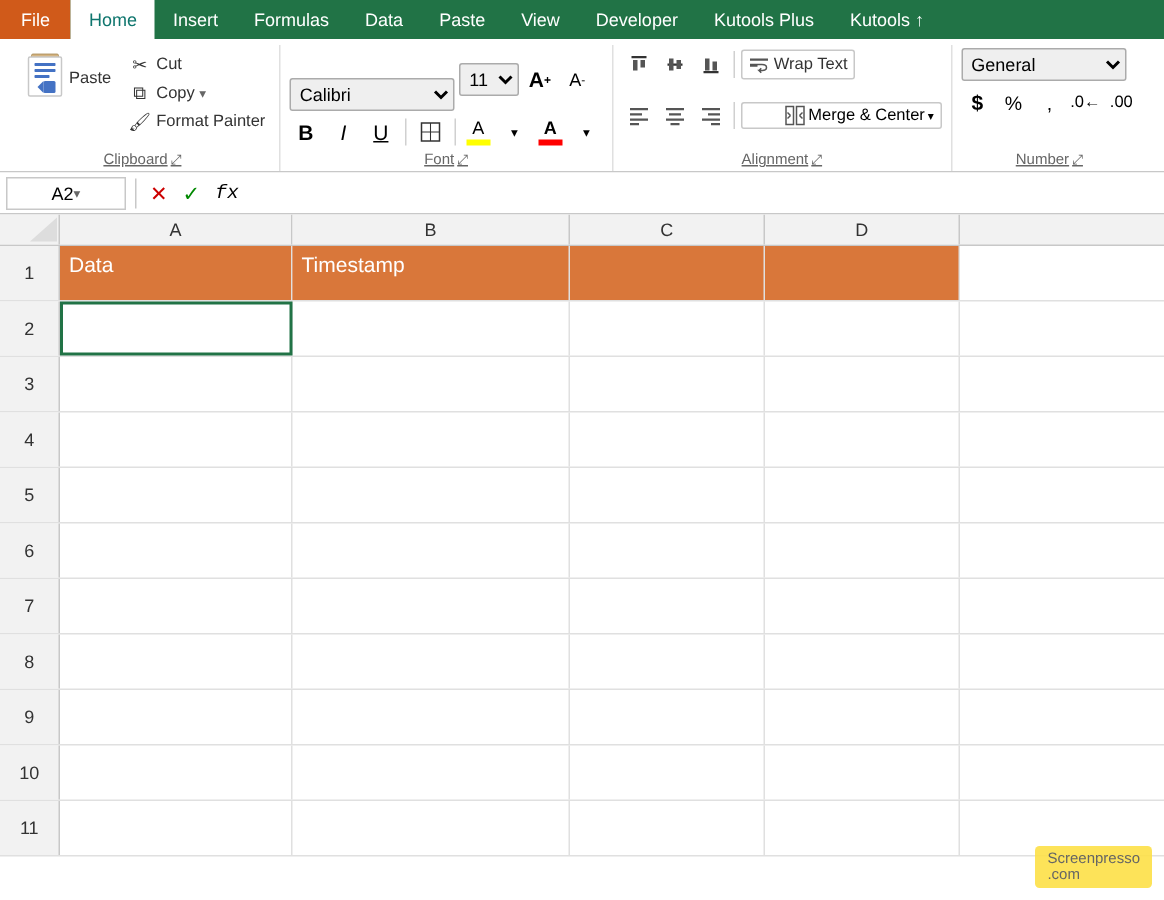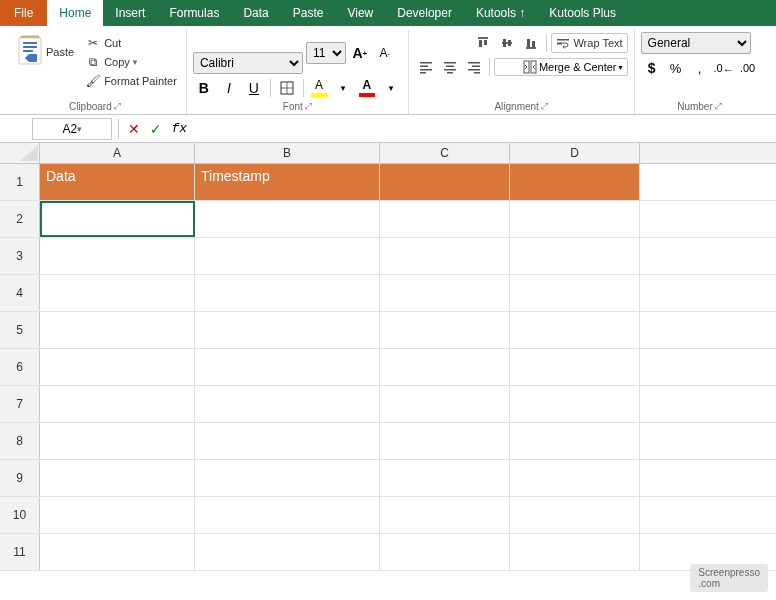--- a/index.html
+++ b/index.html
@@ -70,20 +70,21 @@
       font-size: 10px;
       color: #666;
       text-align: center;
       margin-top: auto;
       padding: 2px 0;
       display: flex;
       align-items: flex-start;
       gap: 2px;
       width: 100%;
       justify-content: center;
+      text-decoration: underline;
     }
 
     
     .clipboard-group .ribbon-group-content {
       flex-direction: row;
       gap: 4px;
     }
     .paste-btn {
       display: flex;
       align-items: center;
@@ -227,21 +228,20 @@
     .cell-ref-box {
       width: 80px;
       height: 22px;
       border: 1px solid #c8c8c8;
       text-align: center;
       font-size: 12px;
       padding: 0 4px;
       display: flex;
       align-items: center;
       justify-content: center;
-      margin-left: 28px;
     }
     .formula-sep { width: 1px; height: 20px; background: #c8c8c8; margin: 0 2px; }
     .formula-cancel { color: #c00; font-size: 14px; cursor: pointer; padding: 0 3px; }
     .formula-confirm { color: #080; font-size: 14px; cursor: pointer; padding: 0 3px; }
     .formula-fx { font-size: 13px; color: #000000; padding: 0 3px; font-style: italic; font-family: Liberation Mono, monospace; }
     .formula-input {
       flex: 1;
       height: 22px;
       border: none;
       outline: none;
@@ -329,21 +329,21 @@
       font-size: 14px;
       font-weight: normal;
     }
     .row-1 .cell-b { background: #d9773a; }
 
     
     .watermark {
       position: fixed;
       bottom: 8px;
       right: 8px;
-      background: #e5e5e5;
+      background: #fde047;
       border-radius: 3px;
       padding: 3px 8px;
       font-size: 10px;
       color: #555;
       opacity: 0.9;
     }
 
     
     .merge-btn {
       display: flex;
@@ -365,22 +365,22 @@
 <div class="menu-bar">
   <div class="file-tab">File</div>
   <div class="menu-items">
     <div class="menu-item active">Home</div>
     <div class="menu-item">Insert</div>
     <div class="menu-item">Formulas</div>
     <div class="menu-item">Data</div>
     <div class="menu-item">Paste</div>
     <div class="menu-item">View</div>
     <div class="menu-item">Developer</div>
+    <div class="menu-item">Kutools Plus</div>
     <div class="menu-item">Kutools ↑</div>
-    <div class="menu-item">Kutools Plus</div>
   </div>
 </div>
 
 <div class="ribbon">
   <div class="ribbon-groups">
 
     <div class="ribbon-group clipboard-group">
       <div class="ribbon-group-content">
         <div class="paste-btn">
           <div class="paste-icon">
@@ -456,21 +456,21 @@
           <div class="icon-btn" style="font-size:9px;">▾</div>
         </div>
       </div>
       <div class="ribbon-group-label">
         <span>Font</span>
         <span class="expand-arrow">⤢</span>
       </div>
     </div>
 
     <div class="ribbon-group">
-      <div class="ribbon-group-content align-group" style="flex-direction:column; gap:2px;align-items:flex-end;">
+      <div class="ribbon-group-content align-group" style="flex-direction:column; gap:12px;">
         <div class="align-row">
 
           <div class="icon-btn">
             <svg width="14" height="14" viewBox="0 0 14 14">
                 <line x1="2" y1="2" x2="12" y2="2" stroke="#333" stroke-width="1.5"></line>
                 <rect x="3" y="4" width="3" height="7" fill="#555"></rect>
                 <rect x="8" y="4" width="3" height="5" fill="#555"></rect>
               </svg>
           </div>
           <div class="icon-btn">

